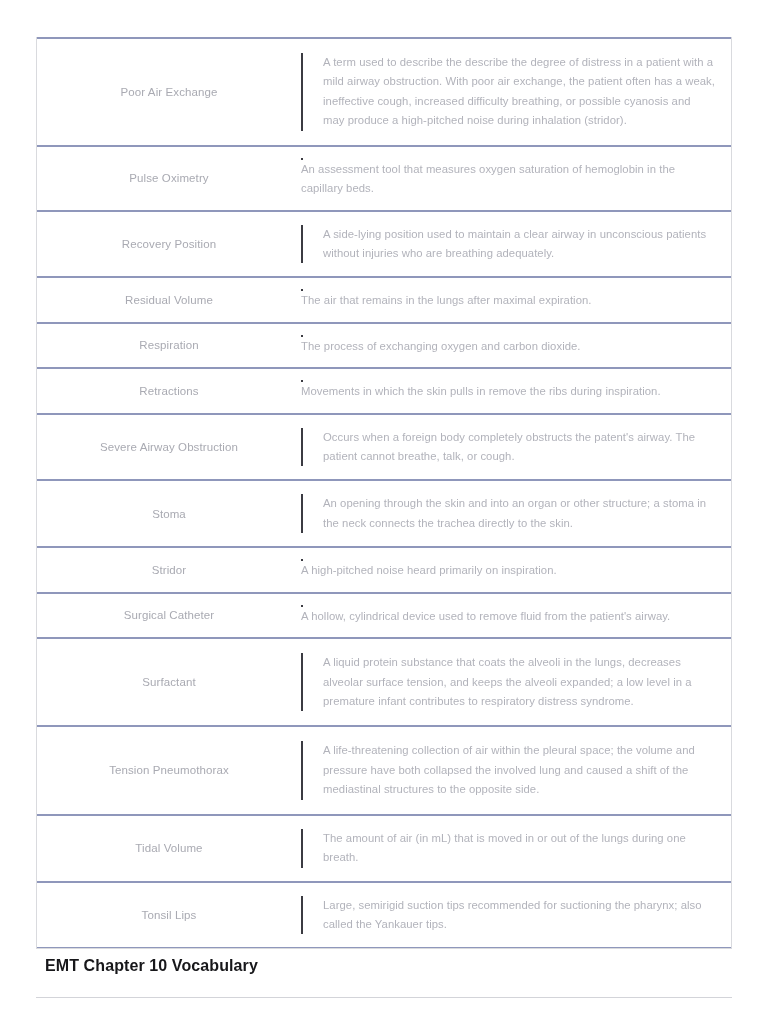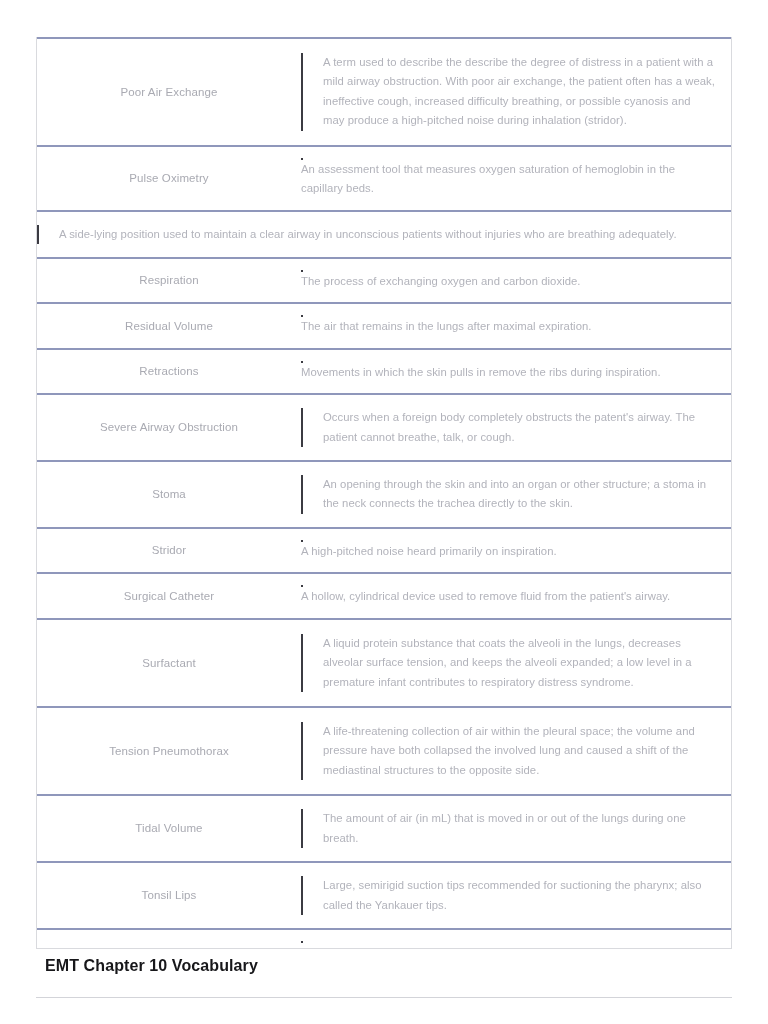--- a/index.html
+++ b/index.html
@@ -140,41 +140,44 @@
       <div class="vocab-row r-short">
         <div class="term-cell">
           <div class="term-text">Pulse Oximetry</div>
         </div>
         <div class="def-cell">
           <div class="def-bar"></div>
           <div class="def-text">An assessment tool that measures oxygen saturation of hemoglobin in the capillary beds.</div>
         </div>
       </div>
       <div class="vocab-row">
+        <div class="term-cell">
+          <div class="term-text">Recovery Position</div>
+        </div>
         <div class="def-cell">
           <div class="def-bar"></div>
           <div class="def-text">A side-lying position used to maintain a clear airway in unconscious patients without injuries who are breathing adequately.</div>
         </div>
       </div>
       <div class="vocab-row r-short">
         <div class="term-cell">
+          <div class="term-text">Residual Volume</div>
+        </div>
+        <div class="def-cell">
+          <div class="def-bar"></div>
+          <div class="def-text">The air that remains in the lungs after maximal expiration.</div>
+        </div>
+      </div>
+      <div class="vocab-row r-short">
+        <div class="term-cell">
           <div class="term-text">Respiration</div>
         </div>
         <div class="def-cell">
           <div class="def-bar"></div>
           <div class="def-text">The process of exchanging oxygen and carbon dioxide.</div>
-        </div>
-      </div>
-      <div class="vocab-row r-short">
-        <div class="term-cell">
-          <div class="term-text">Residual Volume</div>
-        </div>
-        <div class="def-cell">
-          <div class="def-bar"></div>
-          <div class="def-text">The air that remains in the lungs after maximal expiration.</div>
         </div>
       </div>
       <div class="vocab-row r-short">
         <div class="term-cell">
           <div class="term-text">Retractions</div>
         </div>
         <div class="def-cell">
           <div class="def-bar"></div>
           <div class="def-text">Movements in which the skin pulls in remove the ribs during inspiration.</div>
         </div>

